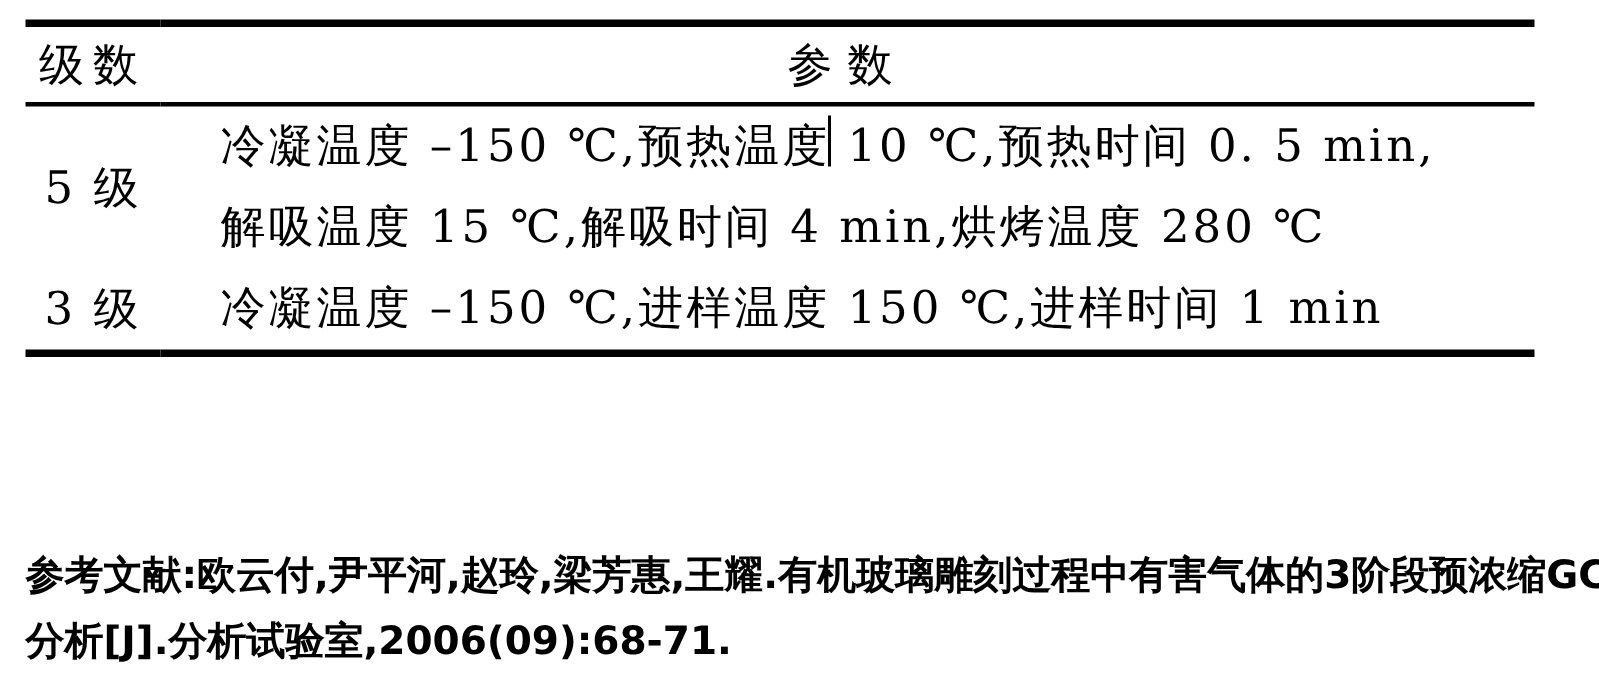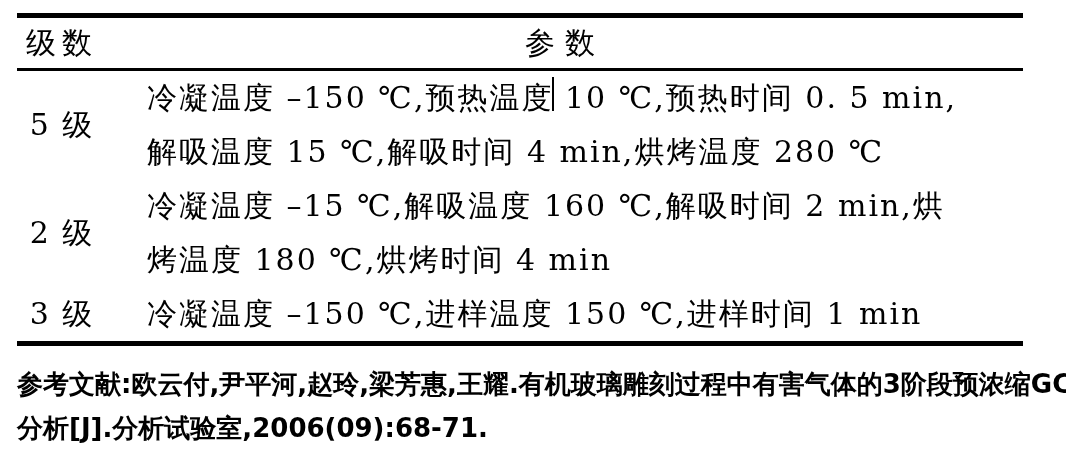--- a/index.html
+++ b/index.html
@@ -93,27 +93,20 @@
       </thead>
       <tbody>
         <tr>
           <td class="level">5 级</td>
           <td class="params">
             <div class="pline">冷凝温度 –150 ℃,预热温度 10 ℃,预热时间 0. 5 min,</div>
             <div class="pline">解吸温度 15 ℃,解吸时间 4 min,烘烤温度 280 ℃</div>
           </td>
         </tr>
         <tr>
-          <td class="level">2 级</td>
-          <td class="params">
-            <div class="pline">冷凝温度 –15 ℃,解吸温度 160 ℃,解吸时间 2 min,烘</div>
-            <div class="pline">烤温度 180 ℃,烘烤时间 4 min</div>
-          </td>
-        </tr>
-        <tr>
           <td class="level">3 级</td>
           <td class="params">
             <div class="pline">冷凝温度 –150 ℃,进样温度 150 ℃,进样时间 1 min</div>
           </td>
         </tr>
       </tbody>
     </table>
   </div>
 
   <div class="caret"></div>

